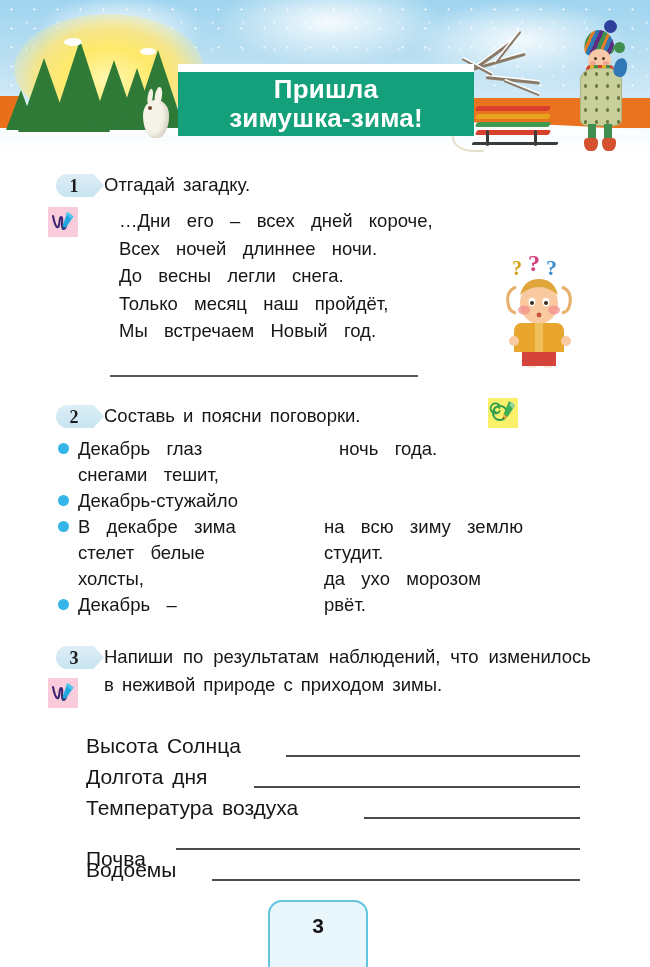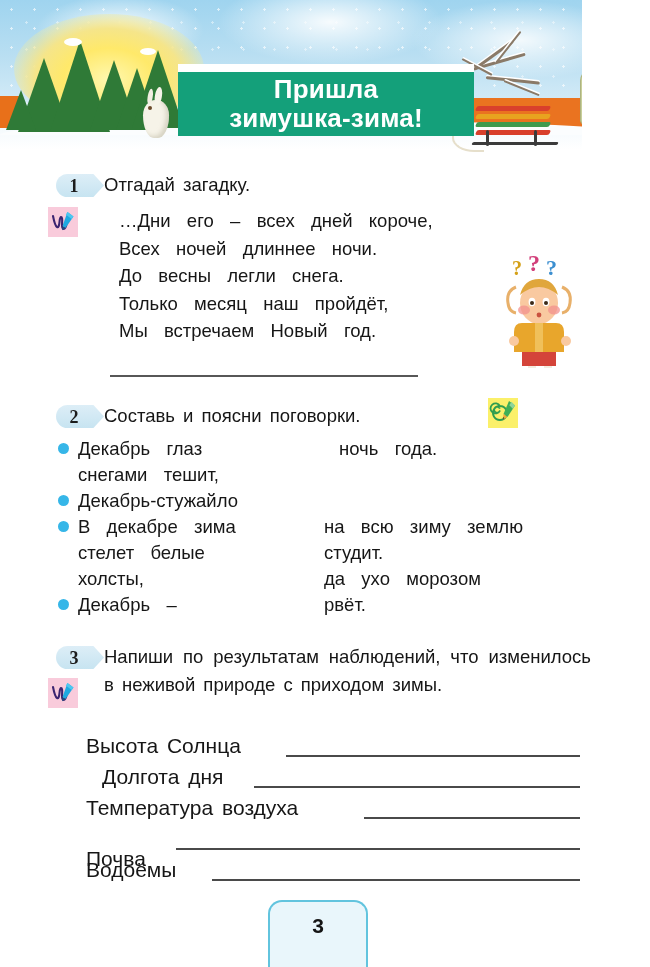--- a/index.html
+++ b/index.html
@@ -13,21 +13,21 @@
     position: relative;
     overflow: hidden;
     font-family: "Liberation Sans", sans-serif;
     color: #1a1a1a;
   }
 
   
   .header {
     position: absolute;
     left: 0; top: 0;
-    width: 582px;
+    width: 650px;
     height: 165px;
     overflow: hidden;
   }
   .sky {
     position: absolute; left: 0; top: 0;
     width: 650px; height: 165px;
     background:
       radial-gradient(ellipse 120px 50px at 120px 30px, rgba(255,255,255,.95), rgba(255,255,255,0) 70%),
       radial-gradient(ellipse 160px 60px at 330px 22px, rgba(255,255,255,.9), rgba(255,255,255,0) 70%),
       radial-gradient(ellipse 150px 55px at 520px 40px, rgba(255,255,255,.85), rgba(255,255,255,0) 72%),
@@ -546,21 +546,21 @@
       <path d="M19.5 5 L25.5 9.5 L17.5 21 L14.5 19 Z" fill="#1fa9e0"></path>
       <path d="M14.5 19 L17.5 21 L14.2 23.2 Z" fill="#1b4f82"></path>
       <path d="M19.5 5 L25.5 9.5 L23.6 12 L17.8 7.6 Z" fill="#4ec7f0"></path>
     </svg>
   </div>
   <div class="task-text task-just" style="left:104px; top:478px; width:487px;">Напиши  по  результатам  наблюдений,  что  изменилось  в  неживой  природе  с  приходом  зимы.</div>
 
   <div class="fill-label" style="left:86px; top:570px;">Высота  Солнца</div>
   <div class="fill-rule" style="left:286px; top:590px; width:294px;"></div>
 
-  <div class="fill-label" style="left:86px; top:601px;margin-left:16px;">Долгота  дня</div>
+  <div class="fill-label" style="left:86px; top:601px;">Долгота  дня</div>
   <div class="fill-rule" style="left:254px; top:621px; width:326px;"></div>
 
   <div class="fill-label" style="left:86px; top:632px;">Температура  воздуха</div>
   <div class="fill-rule" style="left:364px; top:652px; width:216px;"></div>
 
   <div class="fill-label" style="left:86px; top:683px;">Почва</div>
   <div class="fill-rule" style="left:176px; top:683px; width:404px;"></div>
 
   <div class="fill-label" style="left:86px; top:694px;">Водоёмы</div>
   <div class="fill-rule" style="left:212px; top:714px; width:368px;"></div>

